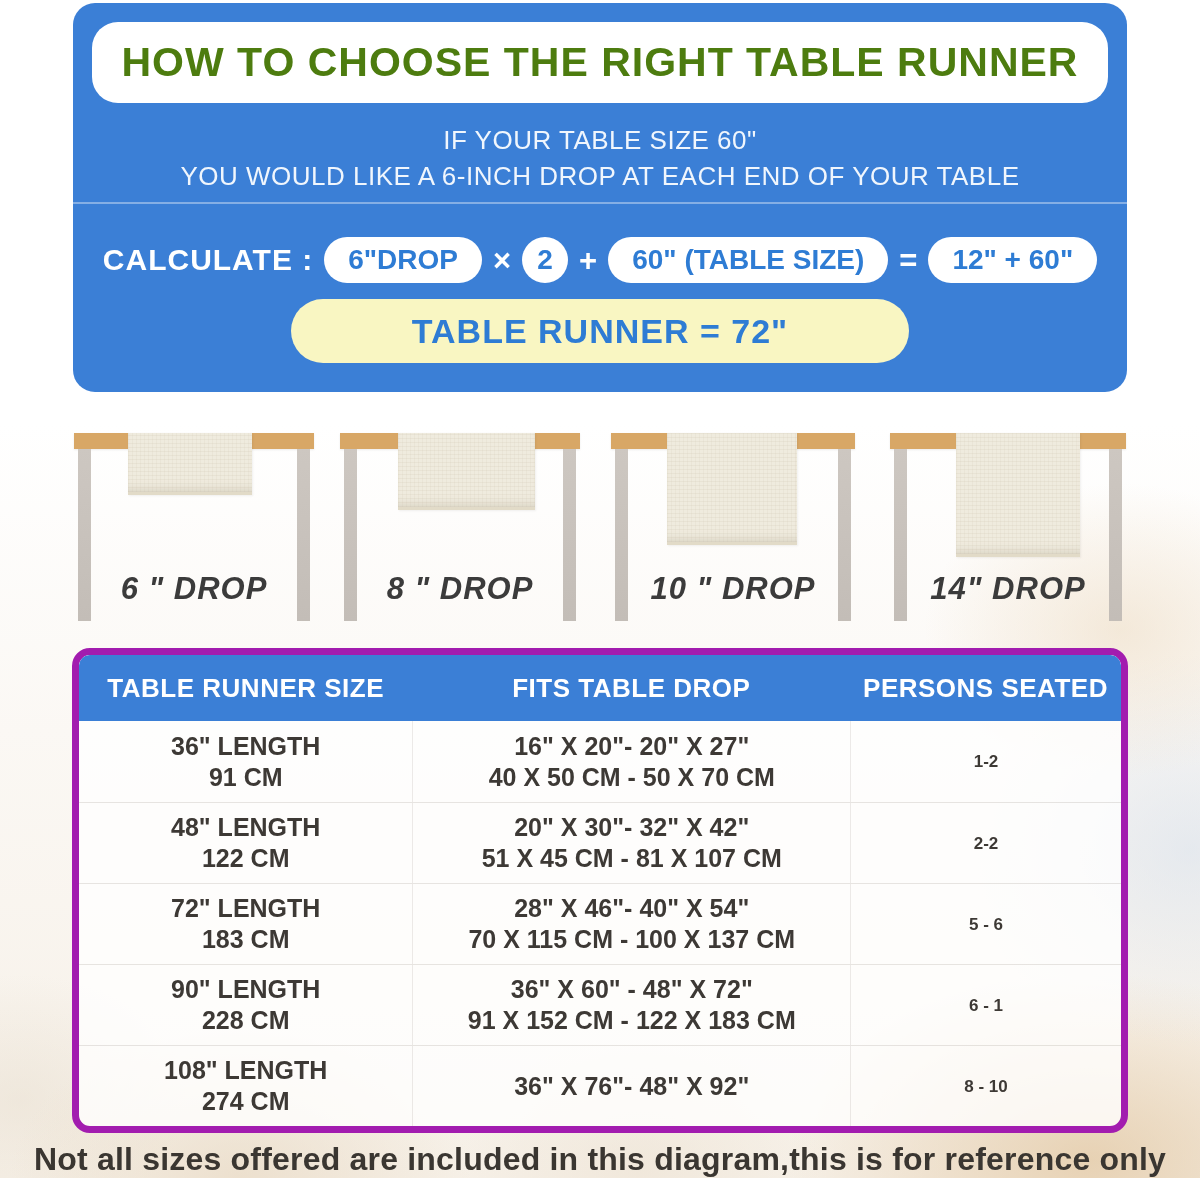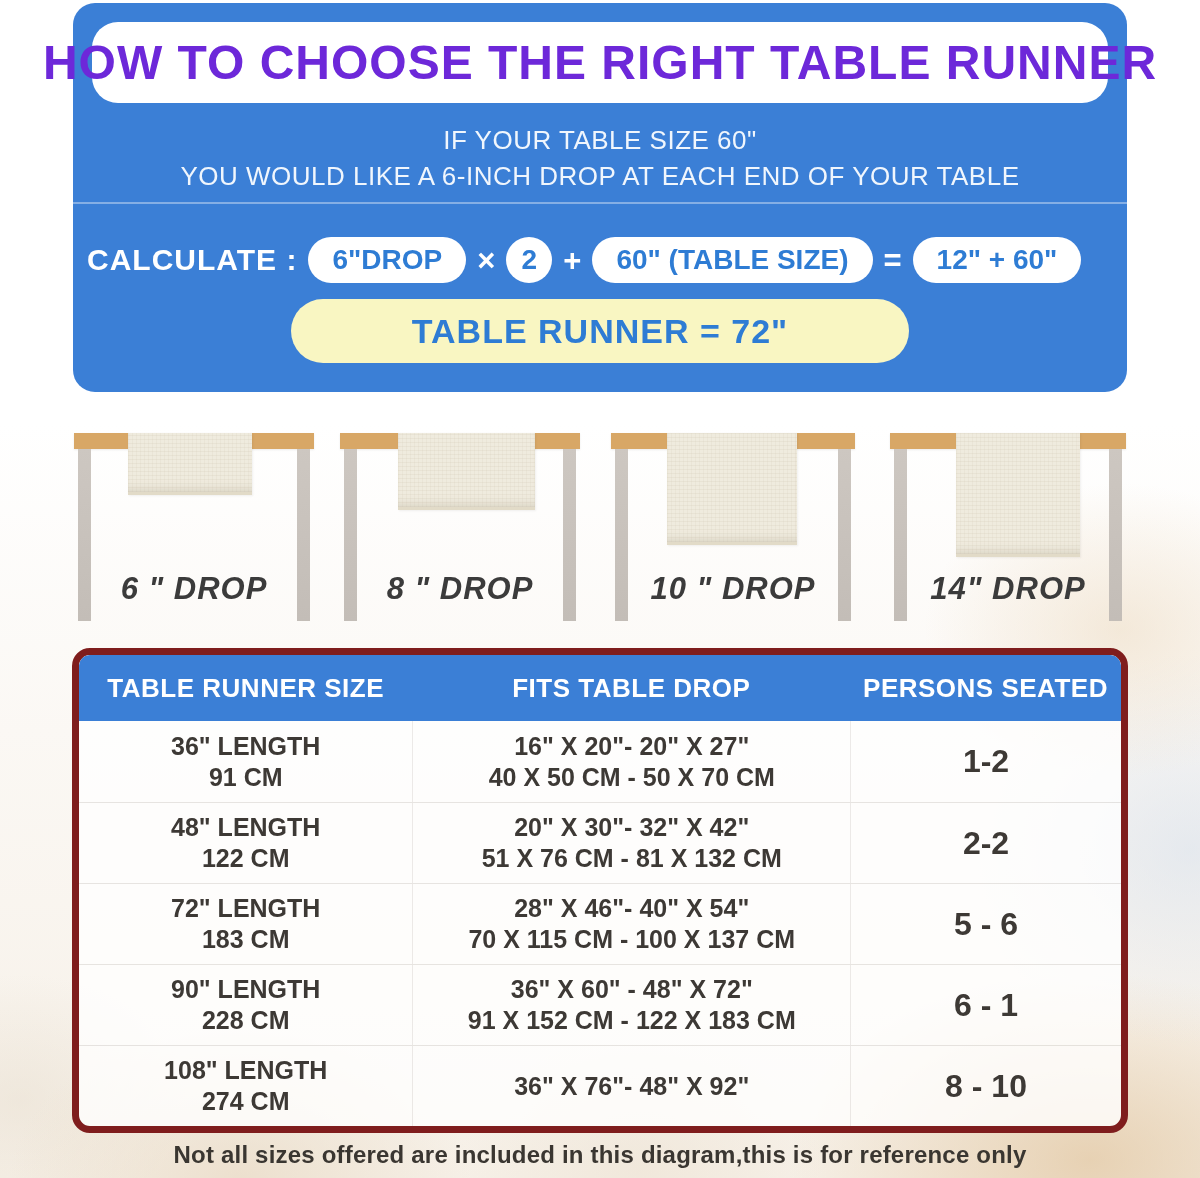--- a/index.html
+++ b/index.html
@@ -20,29 +20,29 @@
       radial-gradient(240px 180px at 20px 1100px, rgba(229,219,203,0.45), rgba(229,219,203,0) 70%),
       linear-gradient(#ffffff 0%, #ffffff 36%, #fbf8f4 62%, #f6f0e7 100%);
   }
 
   
   .hero { position:absolute; left:73px; top:3px; width:1054px; height:389px;
           background:#3b7fd6; border-radius:22px; }
   .title-box { position:absolute; left:19px; right:19px; top:19px; height:81px;
                background:#ffffff; border-radius:26px;
                display:flex; align-items:center; justify-content:center; }
-  .title-box h1 { font-size:48px; font-weight:800; color:#6d28d9; letter-spacing:1px; white-space:nowrap; }
+  .title-box h1 { font-size:41px; font-weight:800; color:#4d7c0f; letter-spacing:1px; white-space:nowrap; }
   .sub { position:absolute; left:0; width:100%; text-align:center; color:#f0f6fd;
          font-size:26px; font-weight:400; letter-spacing:0.5px; }
   .sub1 { top:122px; }
   .sub2 { top:158px; }
   .hero-divider { position:absolute; left:0; right:0; top:199px; height:2px;
                   background:rgba(255,255,255,0.38); }
   .calc-row { position:absolute; top:229px; left:0; width:100%; height:56px; padding:0 14px;
-              display:flex; align-items:center; justify-content:flex-start; gap:11px; }
+              display:flex; align-items:center; justify-content:center; gap:11px; }
   .calc-label { color:#ffffff; font-size:30px; font-weight:800; letter-spacing:1px; white-space:nowrap; }
   .pill { background:#ffffff; color:#2e7cd4; font-weight:800; font-size:28px;
           padding:9px 24px; border-radius:29px; white-space:nowrap; line-height:1; }
   .pill.circle { width:46px; height:46px; padding:0; border-radius:50%;
                  display:flex; align-items:center; justify-content:center; }
   .op { color:#ffffff; font-size:31px; font-weight:800; line-height:1; }
   .total-pill { position:absolute; left:50%; transform:translateX(-50%); top:296px;
                 width:618px; height:64px; background:#f9f6c2; border-radius:34px;
                 color:#2e7cd4; font-weight:800; font-size:34px; letter-spacing:1px;
                 display:flex; align-items:center; justify-content:center; white-space:nowrap; }
@@ -67,38 +67,38 @@
   .fig1 .runner { left:54px; width:124px; height:62px; }
   .fig2 .runner { left:58px; width:137px; height:77px; }
   .fig3 .runner { left:56px; width:130px; height:112px; }
   .fig4 .runner { left:66px; width:124px; height:124px; }
   .fig-label { position:absolute; top:138px; left:0; width:100%; text-align:center;
                font-size:31px; font-weight:800; font-style:italic; color:#3b3b3b;
                letter-spacing:1px; white-space:nowrap; }
 
   
   .size-chart { position:absolute; left:72px; top:648px; width:1056px; height:485px;
-                border:7px solid #7f1d1d; border-radius:18px;
+                border:7px solid #a21caf; border-radius:18px;
                 background:rgba(255,255,255,0.78); overflow:hidden; }
   .chart-header { display:grid; grid-template-columns:32% 42% 26%; height:66px;
                   background:#3b7fd6; align-items:center; border-radius:10px 10px 0 0; }
   .chart-header .col-h { text-align:center; color:#ffffff; font-size:26px; font-weight:800;
                          letter-spacing:0.5px; white-space:nowrap; }
   .chart-body { position:absolute; top:66px; bottom:0; left:0; right:0;
                 display:grid; grid-template-rows:repeat(5,1fr); }
   .chart-row { display:grid; grid-template-columns:32% 42% 26%; }
   .chart-row + .chart-row { border-top:1px solid rgba(125,115,103,0.18); }
   .cell { display:flex; flex-direction:column; align-items:center; justify-content:center;
           text-align:center; color:#3d3935; font-size:25px; font-weight:700; line-height:31px; }
   .cell.c2, .cell.c3 { border-left:1px solid rgba(125,115,103,0.14); }
-  .cell.c3 { font-size:32px; }
+  .cell.c3 { font-size:17px; }
 
   
   .note { position:absolute; left:0; right:0; top:1141px; text-align:center;
-          font-size:24px; font-weight:700; color:#3a3631; letter-spacing:0.2px; }
+          font-size:32px; font-weight:700; color:#3a3631; letter-spacing:0.2px; }
 </style>
 </head>
 <body>
 
 <div class="page">
   <div class="photo-bg"></div>
 
   <section class="hero">
     <div class="title-box">
       <h1>HOW TO CHOOSE THE RIGHT TABLE RUNNER</h1>
@@ -170,21 +170,21 @@
         <div class="cell c3">1-2</div>
       </div>
 
       <div class="chart-row">
         <div class="cell c1">
           <div>48" LENGTH</div>
           <div>122 CM</div>
         </div>
         <div class="cell c2">
           <div>20" X 30"- 32" X 42"</div>
-          <div>51 X 76 CM - 81 X 132 CM</div>
+          <div>51 X 45 CM - 81 X 107 CM</div>
         </div>
         <div class="cell c3">2-2</div>
       </div>
 
       <div class="chart-row">
         <div class="cell c1">
           <div>72" LENGTH</div>
           <div>183 CM</div>
         </div>
         <div class="cell c2">

